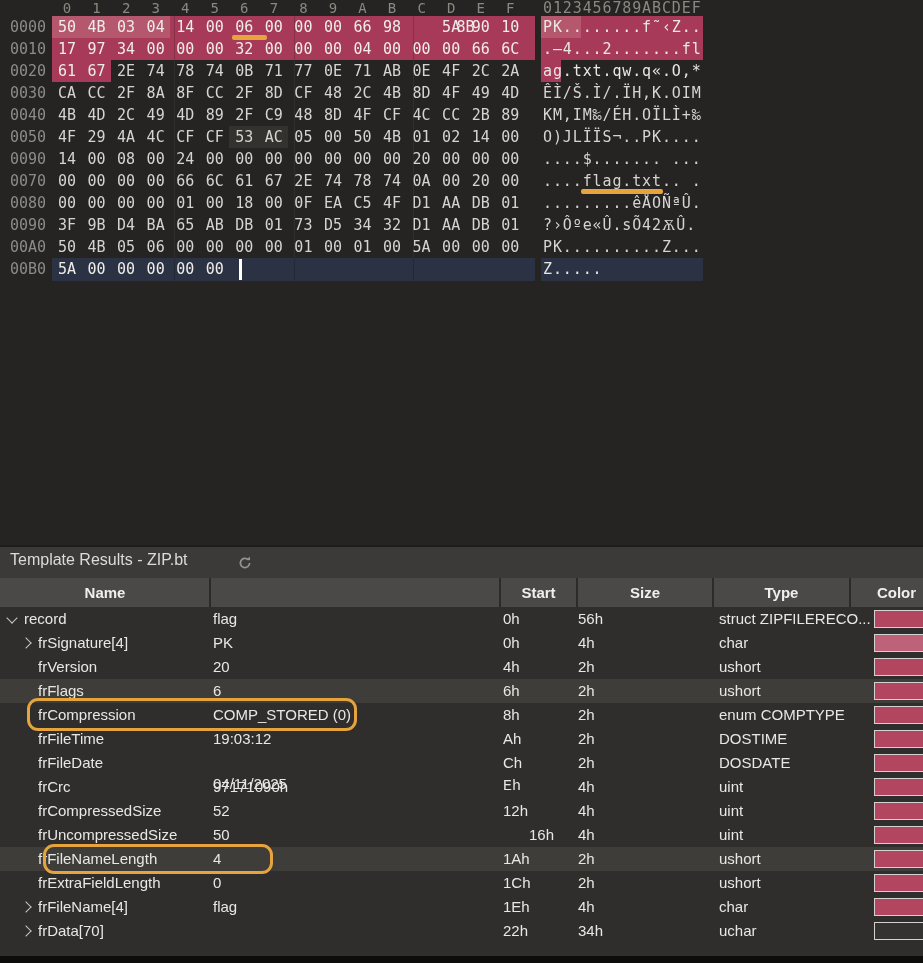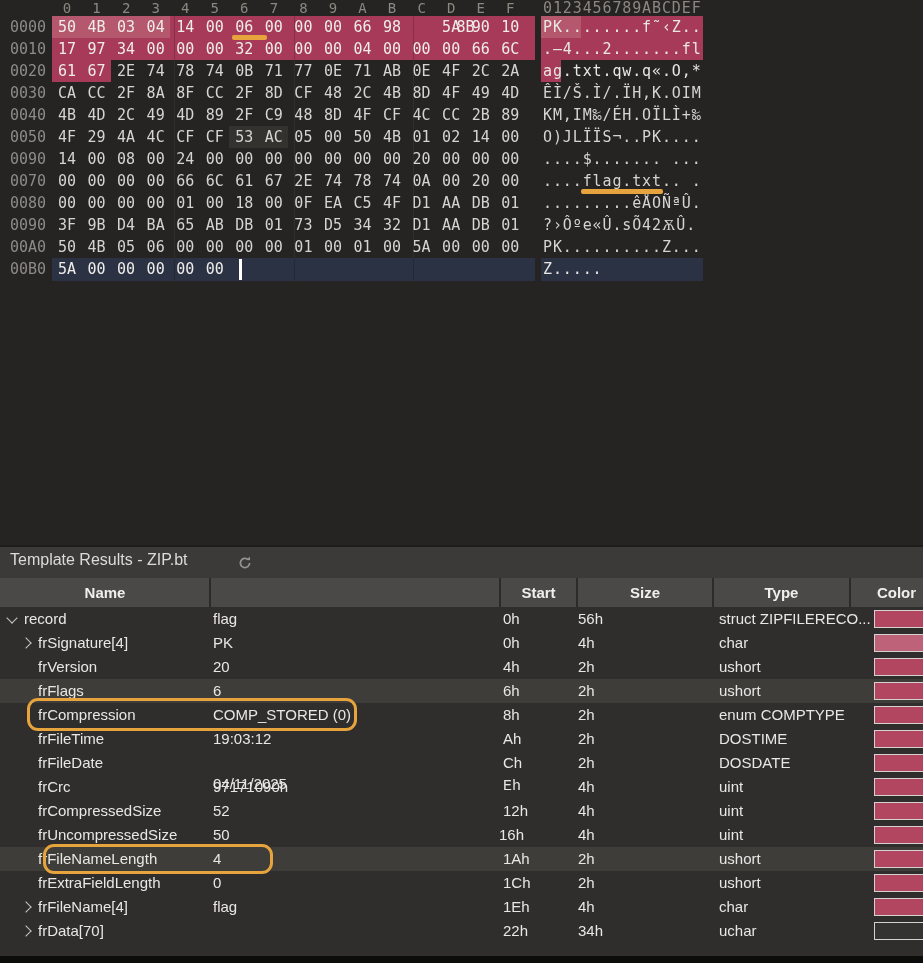--- a/index.html
+++ b/index.html
@@ -411,21 +411,21 @@
         <div class="tcell" style="left: 38px;">frCompressedSize</div>
         <div class="tcell" style="left: 213px;">52</div>
         <div class="tcell" style="left: 503px;">12h</div>
         <div class="tcell" style="left: 578px;">4h</div>
         <div class="tcell" style="left: 719px;">uint</div>
         <div class="swatch" style="background: rgb(178, 69, 96);"></div>
       </div>
       <div class="trow" style="top: 216px;">
         <div class="tcell" style="left: 38px;">frUncompressedSize</div>
         <div class="tcell" style="left: 213px;">50</div>
-        <div class="tcell" style="left: 499px;">16h</div>
+        <div class="tcell" style="left: 529px;">16h</div>
         <div class="tcell" style="left: 578px;">4h</div>
         <div class="tcell" style="left: 719px;">uint</div>
         <div class="swatch" style="background: rgb(178, 69, 96);"></div>
       </div>
       <div class="trow hl" style="top: 240px;">
         <div class="tcell" style="left: 38px;">frFileNameLength</div>
         <div class="tcell" style="left: 213px;">4</div>
         <div class="tcell" style="left: 503px;">1Ah</div>
         <div class="tcell" style="left: 578px;">2h</div>
         <div class="tcell" style="left: 719px;">ushort</div>

